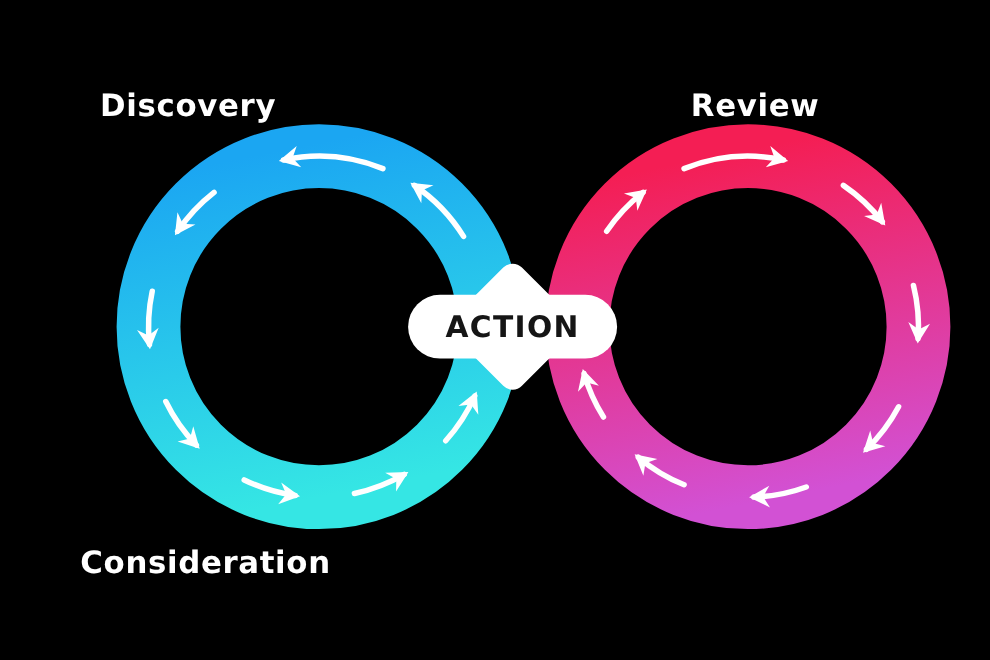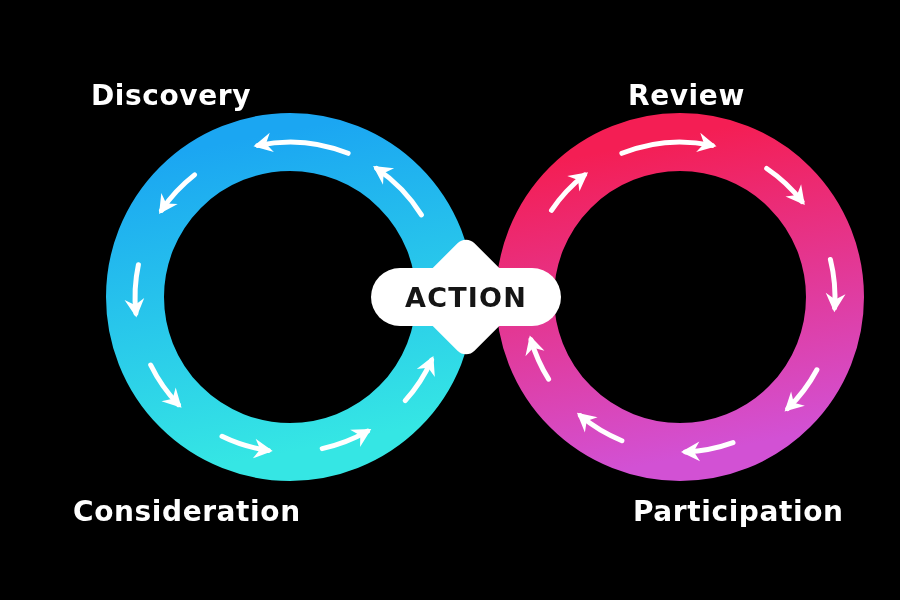--- a/index.html
+++ b/index.html
@@ -89,19 +89,18 @@
       <path d="M621.9,440.7 A155,155 0 0 1 580.3,415.7"></path>
       <path d="M548.6,379.1 A155,155 0 0 1 531,339.7"></path>
     </g>
 
     <rect x="422" y="253" width="88" height="88" rx="12" transform="rotate(45 466 297)" fill="#ffffff"></rect>
   </svg>
 
   <div class="loop-label label-top-left">Discovery</div>
   <div class="loop-label label-top-right">Review</div>
   <div class="loop-label label-bottom-left">Consideration</div>
-  <div class="loop-label label-bottom-right">Participation</div>
 
   <div class="action-badge">
     <span>ACTION</span>
   </div>
 
 </div>
 
 </body></html>

